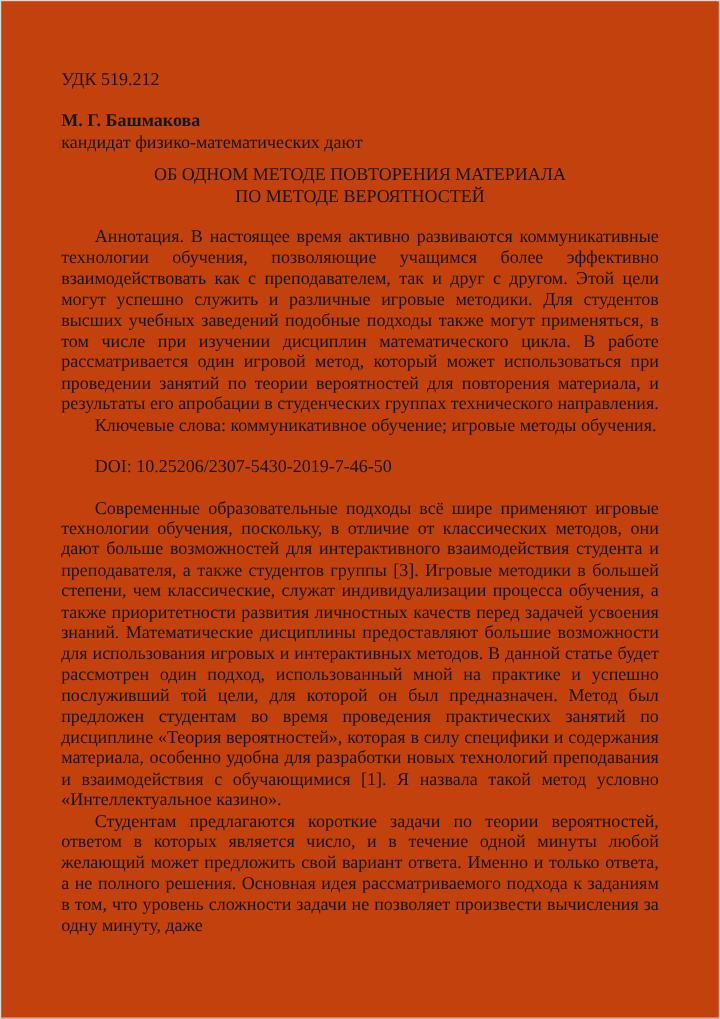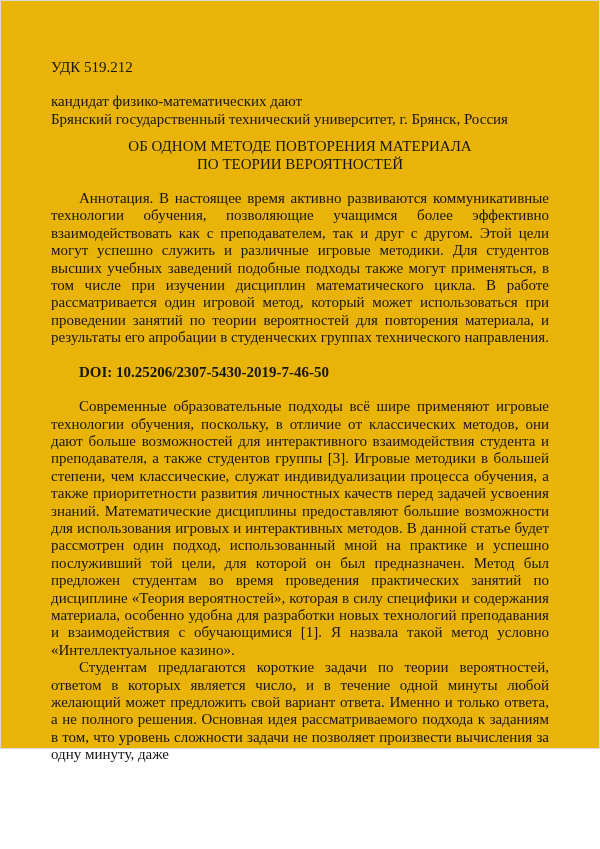--- a/index.html
+++ b/index.html
@@ -12,24 +12,24 @@
     height: 849px;
     overflow: hidden;
     font-family: "Liberation Serif", "DejaVu Serif", serif;
     font-size: 15px;
     line-height: 17.4px;
     color: #161616;
   }
   .page {
     box-sizing: border-box;
     width: 600px;
-    height: 749px;
+    height: 849px;
     padding: 58px 50px 20px 50px;
     border: 1px solid #d9d9d9;
-    background: #eab308;
+    background: #c2410c;
   }
   .udk {
     margin: 0 0 17px 0;
   }
   .author-block {
     margin: 0;
   }
   .author-name {
     font-weight: bold;
   }
@@ -39,47 +39,48 @@
     margin: 10px 0 17px 0;
   }
   p {
     margin: 0;
     text-align: justify;
     text-indent: 28px;
     hyphens: auto;
     -webkit-hyphens: auto;
   }
   .doi {
-    font-weight: bold;
+    font-weight: normal;
     text-align: left;
     margin: 17px 0;
   }
   b {
     font-weight: normal;
   }
 </style>
 </head>
 <body>
 
 <div class="page">
 
   <div class="udk">УДК 519.212</div>
 
   <div class="author-block">
+    <div class="author-name">М. Г. Башмакова</div>
     <div class="author-line">кандидат физико-математических дают</div>
-    <div class="author-line">Брянский государственный технический университет, г. Брянск, Россия</div>
   </div>
 
   <div class="title">
     <span>ОБ ОДНОМ МЕТОДЕ ПОВТОРЕНИЯ МАТЕРИАЛА</span><br>
-    <span>ПО ТЕОРИИ ВЕРОЯТНОСТЕЙ</span>
+    <span>ПО МЕТОДЕ ВЕРОЯТНОСТЕЙ</span>
   </div>
 
   <p class="abstract"><b>Аннотация.</b> <span>В настоящее время активно развиваются коммуникативные технологии обучения, позволяющие учащимся более эффективно взаимодействовать как с преподавателем, так и друг с другом. Этой цели могут успешно служить и различные игровые методики. Для студентов высших учебных заведений подобные подходы также могут применяться, в том числе при изучении дисциплин математического цикла. В работе рассматривается один игровой метод, который может использоваться при проведении занятий по теории вероятностей для повторения материала, и результаты его апробации в студенческих группах технического направления.</span></p>
 
+  <p class="keywords"><b>Ключевые слова:</b> <span>коммуникативное обучение; игровые методы обучения.</span></p>
 
   <p class="doi">DOI: 10.25206/2307-5430-2019-7-46-50</p>
 
   <p class="body-para">Современные образовательные подходы всё шире применяют игровые технологии обучения, поскольку, в отличие от классических методов, они дают больше возможностей для интерактивного взаимодействия студента и преподавателя, а также студентов группы [3]. Игровые методики в большей степени, чем классические, служат индивидуализации процесса обучения, а также приоритетности развития личностных качеств перед задачей усвоения знаний. Математические дисциплины предоставляют большие возможности для использования игровых и интерактивных методов. В данной статье будет рассмотрен один подход, использованный мной на практике и успешно послуживший той цели, для которой он был предназначен. Метод был предложен студентам во время проведения практических занятий по дисциплине «Теория вероятностей», которая в силу специфики и содержания материала, особенно удобна для разработки новых технологий преподавания и взаимодействия с обучающимися [1]. Я назвала такой метод условно «Интеллектуальное казино».</p>
 
   <p class="body-para">Студентам предлагаются короткие задачи по теории вероятностей, ответом в которых является число, и в течение одной минуты любой желающий может предложить свой вариант ответа. Именно и только ответа, а не полного решения. Основная идея рассматриваемого подхода к заданиям в том, что уровень сложности задачи не позволяет произвести вычисления за одну минуту, даже</p>
 
 </div>
 
 </body></html>

